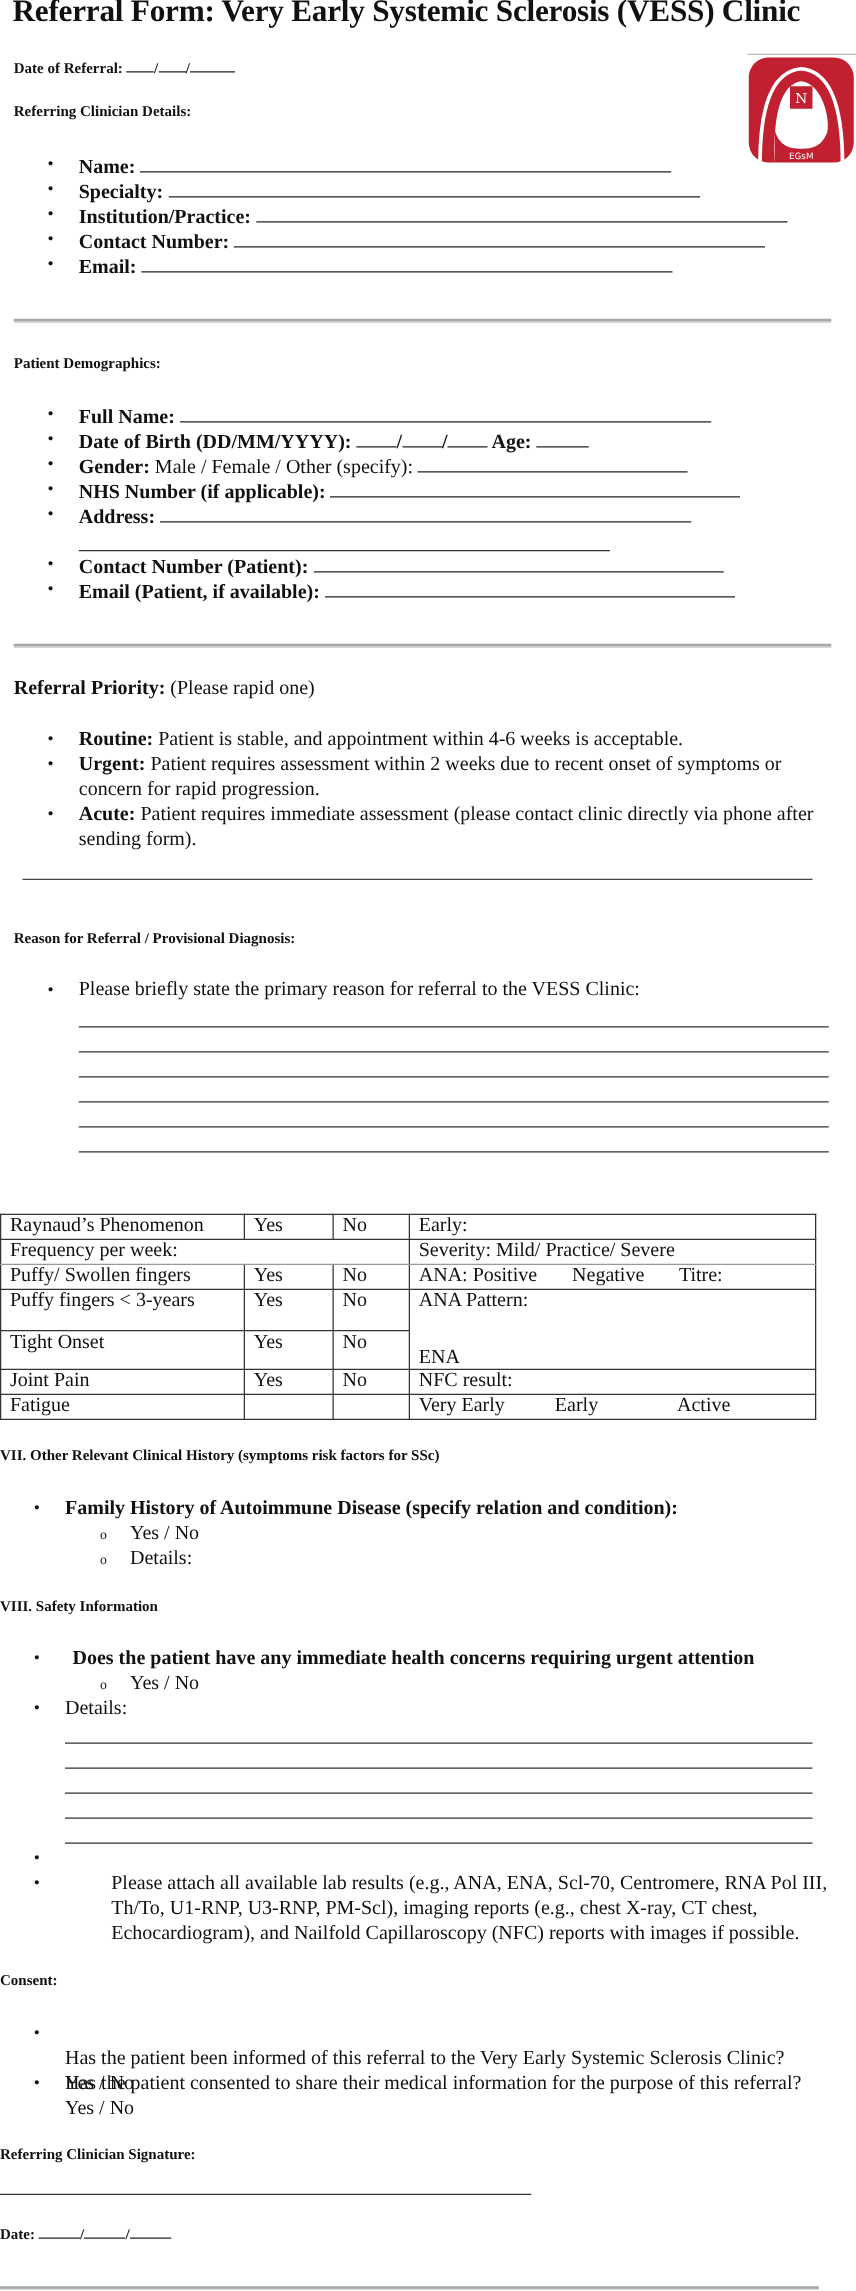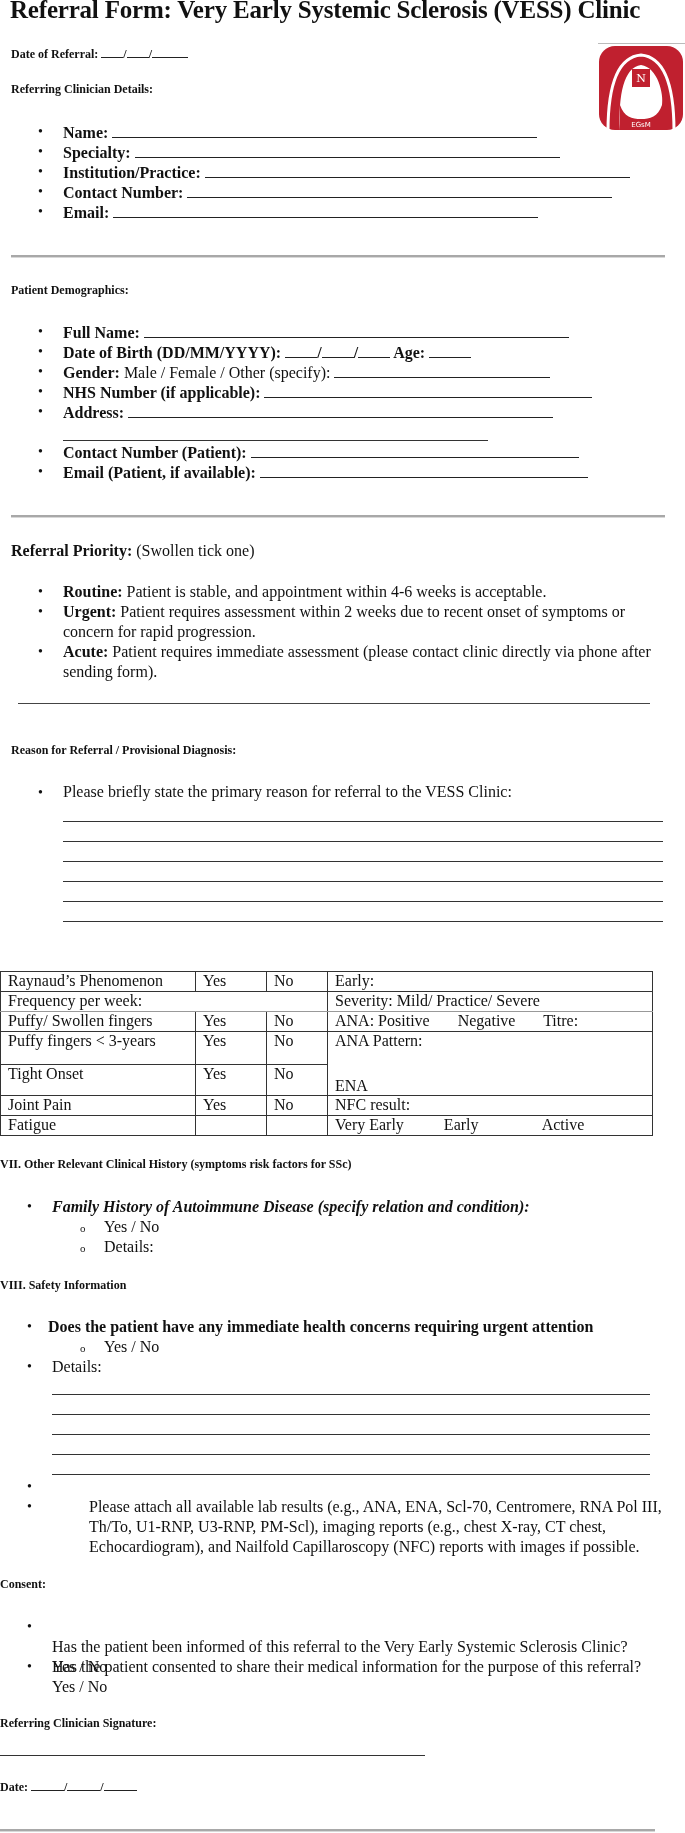--- a/index.html
+++ b/index.html
@@ -83,21 +83,21 @@
 <div class="line" style="left:63px; top:440px; width:425px;"></div>
 
 <div class="bullet" style="left:38px; top:444px;"></div>
 <div class="abs b" style="left:63px; top:443px;"><span>Contact Number (Patient):</span> <span class="blank" style="width:328px"></span></div>
 
 <div class="bullet" style="left:38px; top:464px;"></div>
 <div class="abs b" style="left:63px; top:463px;"><span>Email (Patient, if available):</span> <span class="blank" style="width:328px"></span></div>
 
 <div class="gray-sep" style="left:11px; top:515px; width:654px;"></div>
 
-<div class="abs" style="left:11px; top:542px;"><span class="b">Referral Priority:</span> <span>(Swollen tick one)</span></div>
+<div class="abs" style="left:11px; top:542px;"><span class="b">Referral Priority:</span> <span>(Please rapid one)</span></div>
 
 <div class="bullet" style="left:38px; top:584px;"></div>
 <div class="para" style="left:63px; top:582px; width:600px;"><span class="b">Routine:</span> <span>Patient is stable, and appointment within 4-6 weeks is acceptable.</span></div>
 
 <div class="bullet" style="left:38px; top:604px;"></div>
 <div class="para" style="left:63px; top:602px; width:605px;"><span class="b">Urgent:</span> <span>Patient requires assessment within 2 weeks due to recent onset of symptoms or concern for rapid progression.</span></div>
 
 <div class="bullet" style="left:38px; top:644px;"></div>
 <div class="para" style="left:63px; top:642px; width:590px;"><span class="b">Acute:</span> <span>Patient requires immediate assessment (please contact clinic directly via phone after sending form).</span></div>
 
@@ -161,29 +161,29 @@
     <td>Fatigue</td>
     <td></td>
     <td></td>
     <td style="white-space:pre">Very Early          Early                Active</td>
   </tr>
 </tbody>
   </table>
 
 <div class="abs h" style="left:0; top:1157px;">VII. Other Relevant Clinical History (symptoms risk factors for SSc)</div>
 <div class="bullet" style="left:27px; top:1199px;"></div>
-<div class="abs b" style="left:52px; top:1198px;font-style:italic;">Family History of Autoimmune Disease (specify relation and condition):</div>
+<div class="abs b" style="left:52px; top:1198px;">Family History of Autoimmune Disease (specify relation and condition):</div>
 <div class="hollow" style="left:80px; top:1222px;"></div>
 <div class="abs" style="left:104px; top:1218px;">Yes / No</div>
 <div class="hollow" style="left:80px; top:1242px;"></div>
 <div class="abs" style="left:104px; top:1238px;">Details:</div>
 
 <div class="abs h" style="left:0; top:1278px;">VIII. Safety Information</div>
 <div class="bullet" style="left:27px; top:1319px;"></div>
-<div class="abs b" style="left:48px; top:1318px;">Does the patient have any immediate health concerns requiring urgent attention</div>
+<div class="abs b" style="left:58px; top:1318px;">Does the patient have any immediate health concerns requiring urgent attention</div>
 <div class="hollow" style="left:80px; top:1342px;"></div>
 <div class="abs" style="left:104px; top:1338px;">Yes / No</div>
 <div class="bullet" style="left:27px; top:1359px;"></div>
 <div class="abs" style="left:52px; top:1358px;">Details:</div>
 <div class="line" style="left:52px; top:1394px; width:598px;"></div>
 <div class="line" style="left:52px; top:1414px; width:598px;"></div>
 <div class="line" style="left:52px; top:1434px; width:598px;"></div>
 <div class="line" style="left:52px; top:1454px; width:598px;"></div>
 <div class="line" style="left:52px; top:1474px; width:598px;"></div>
 <div class="bullet" style="left:27px; top:1479px;"></div>

